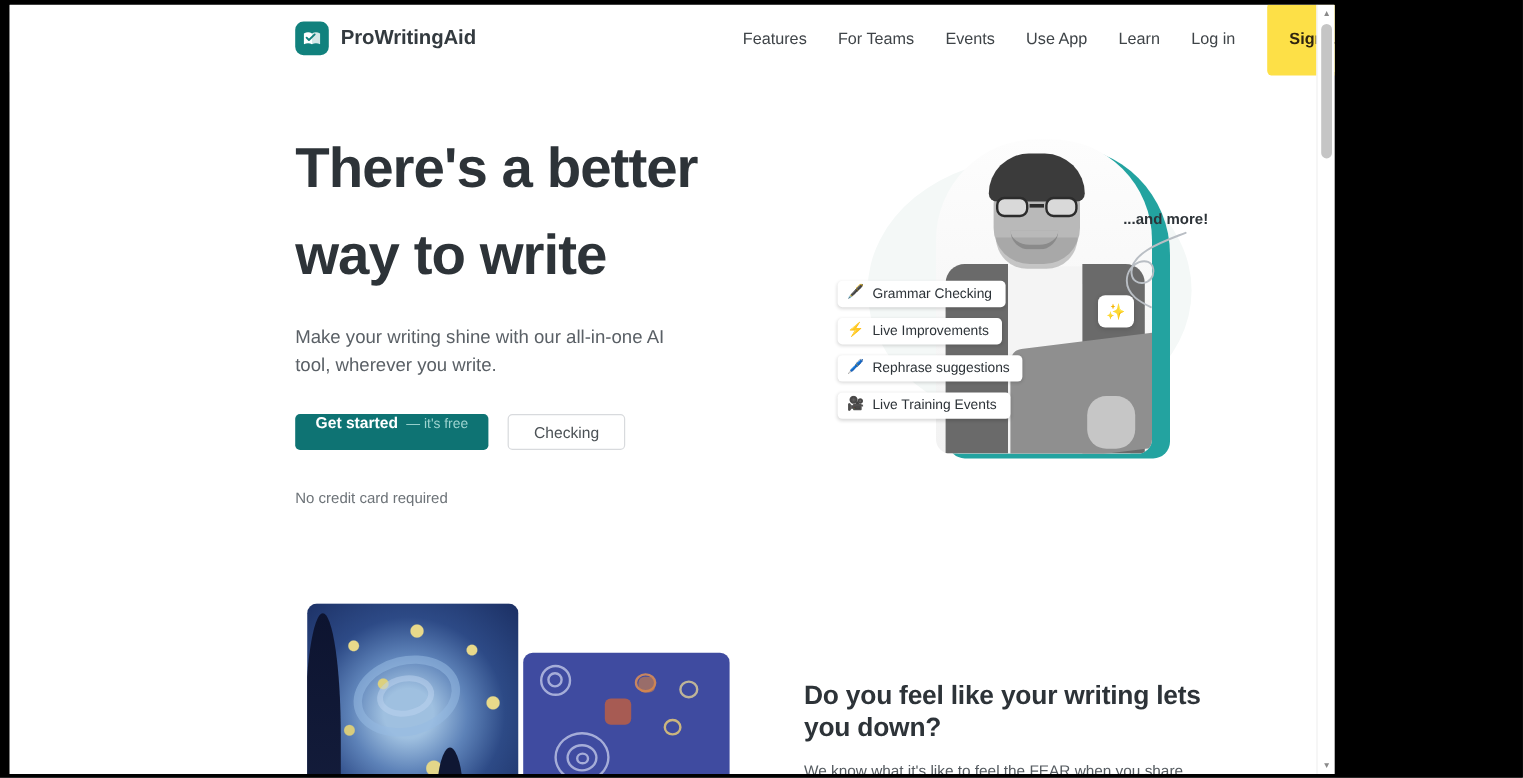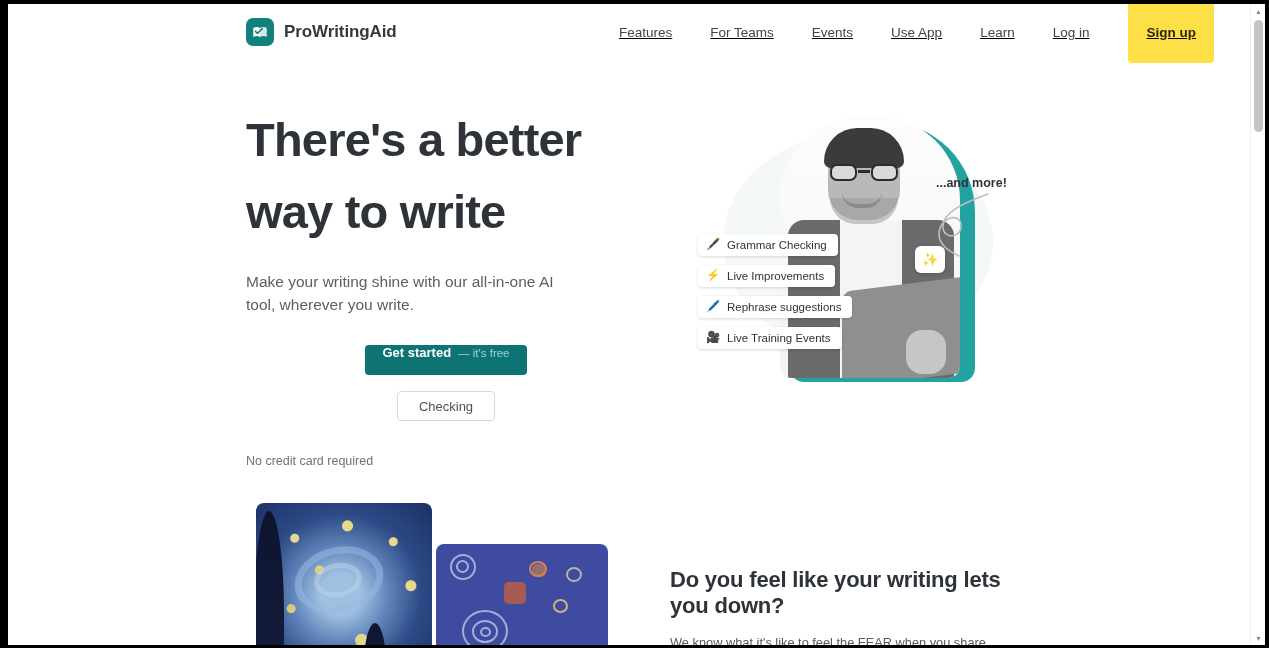--- a/index.html
+++ b/index.html
@@ -10,21 +10,21 @@
     overflow: hidden;
     background: #000000;
     font-family: "Liberation Sans", sans-serif;
   }
 
   
   #frame {
     position: absolute;
     left: 8px;
     top: 4px;
-    width: 1257px;
+    width: 1104px;
     height: 641px;
     background: #ffffff;
     overflow: hidden;
   }
 
   
   #viewport {
     position: absolute;
     left: 0; top: 0;
     width: 1257px;
@@ -84,22 +84,21 @@
     font-size: 17px;
     font-weight: bold;
     color: #333a3f;
     letter-spacing: -0.1px;
   }
   #nav {
     position: absolute;
     left: 598px;
     display: flex;
     align-items: center;
-    gap: 12px;
-    text-decoration: underline;
+    gap: 0;
   }
   .nav-link {
     font-size: 13.5px;
     color: #3f4448;
     padding: 6px 13px;
     white-space: nowrap;
     cursor: pointer;
   }
   #signup-button {
     margin-left: 14px;
@@ -134,21 +133,20 @@
     font-size: 15.5px;
     line-height: 23px;
     color: #5a6066;
     max-width: 330px;
   }
   #hero-ctas {
     margin-top: 29px;
     display: flex;
     align-items: center;
     gap: 16px;
-    flex-direction: column;
   }
   #get-started-button {
     background: #0e7373;
     border: none;
     border-radius: 4px;
     padding: 0 17px;
     height: 30px;
     display: flex;
     align-items: baseline;
     gap: 7px;

